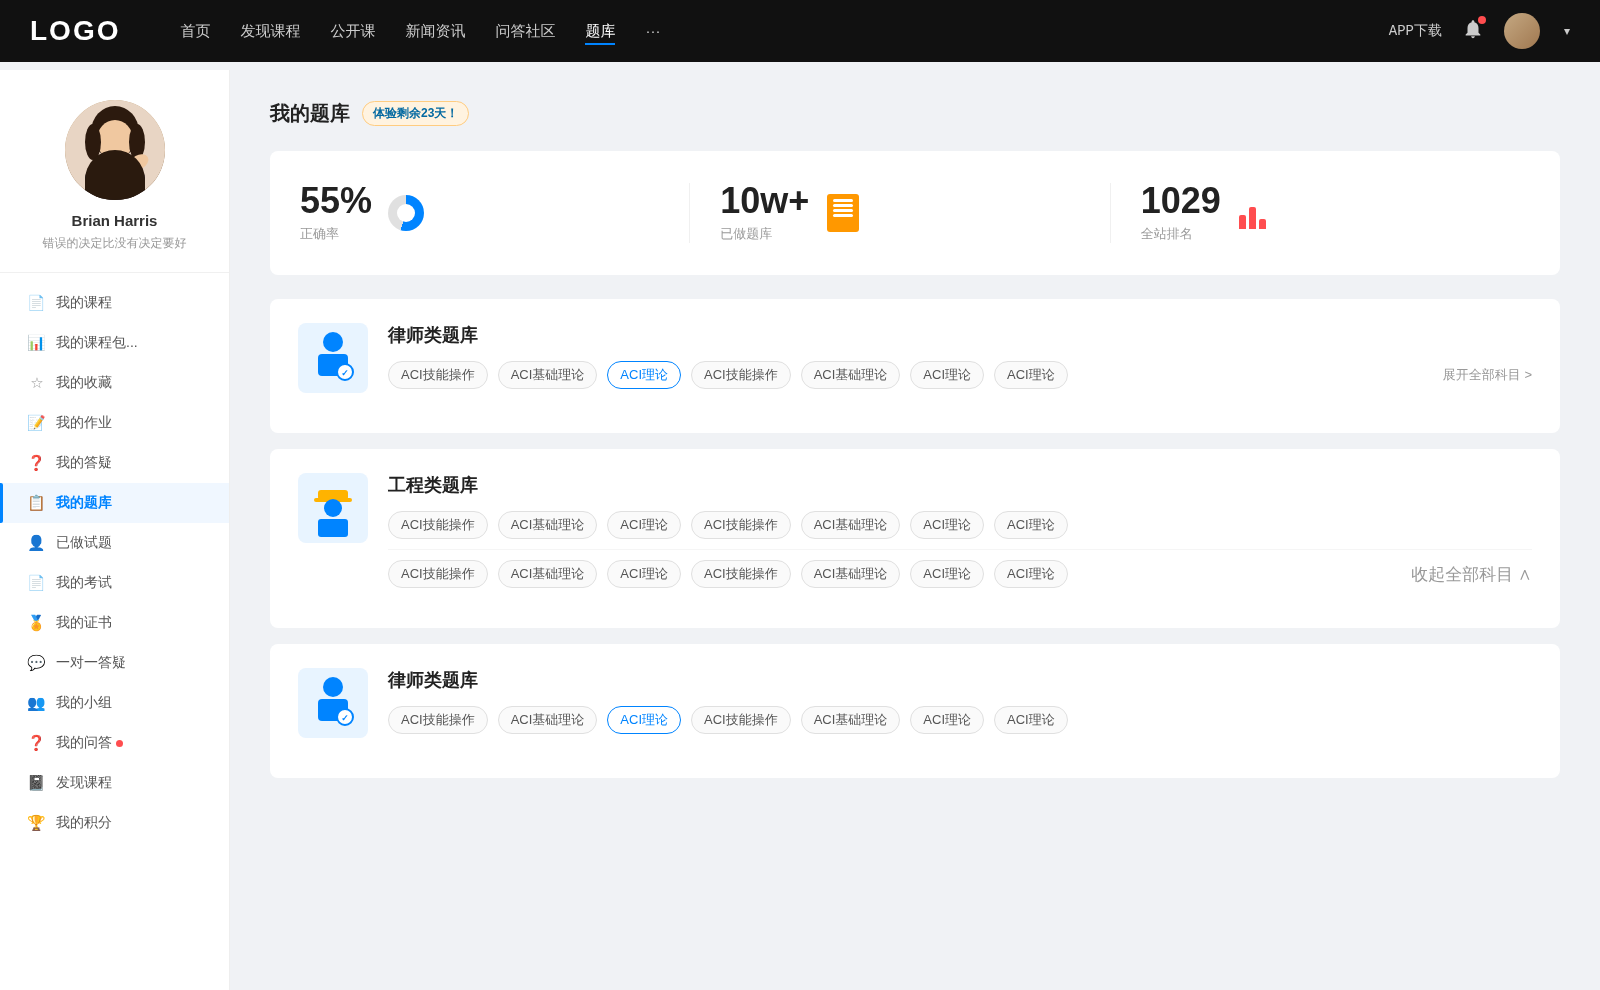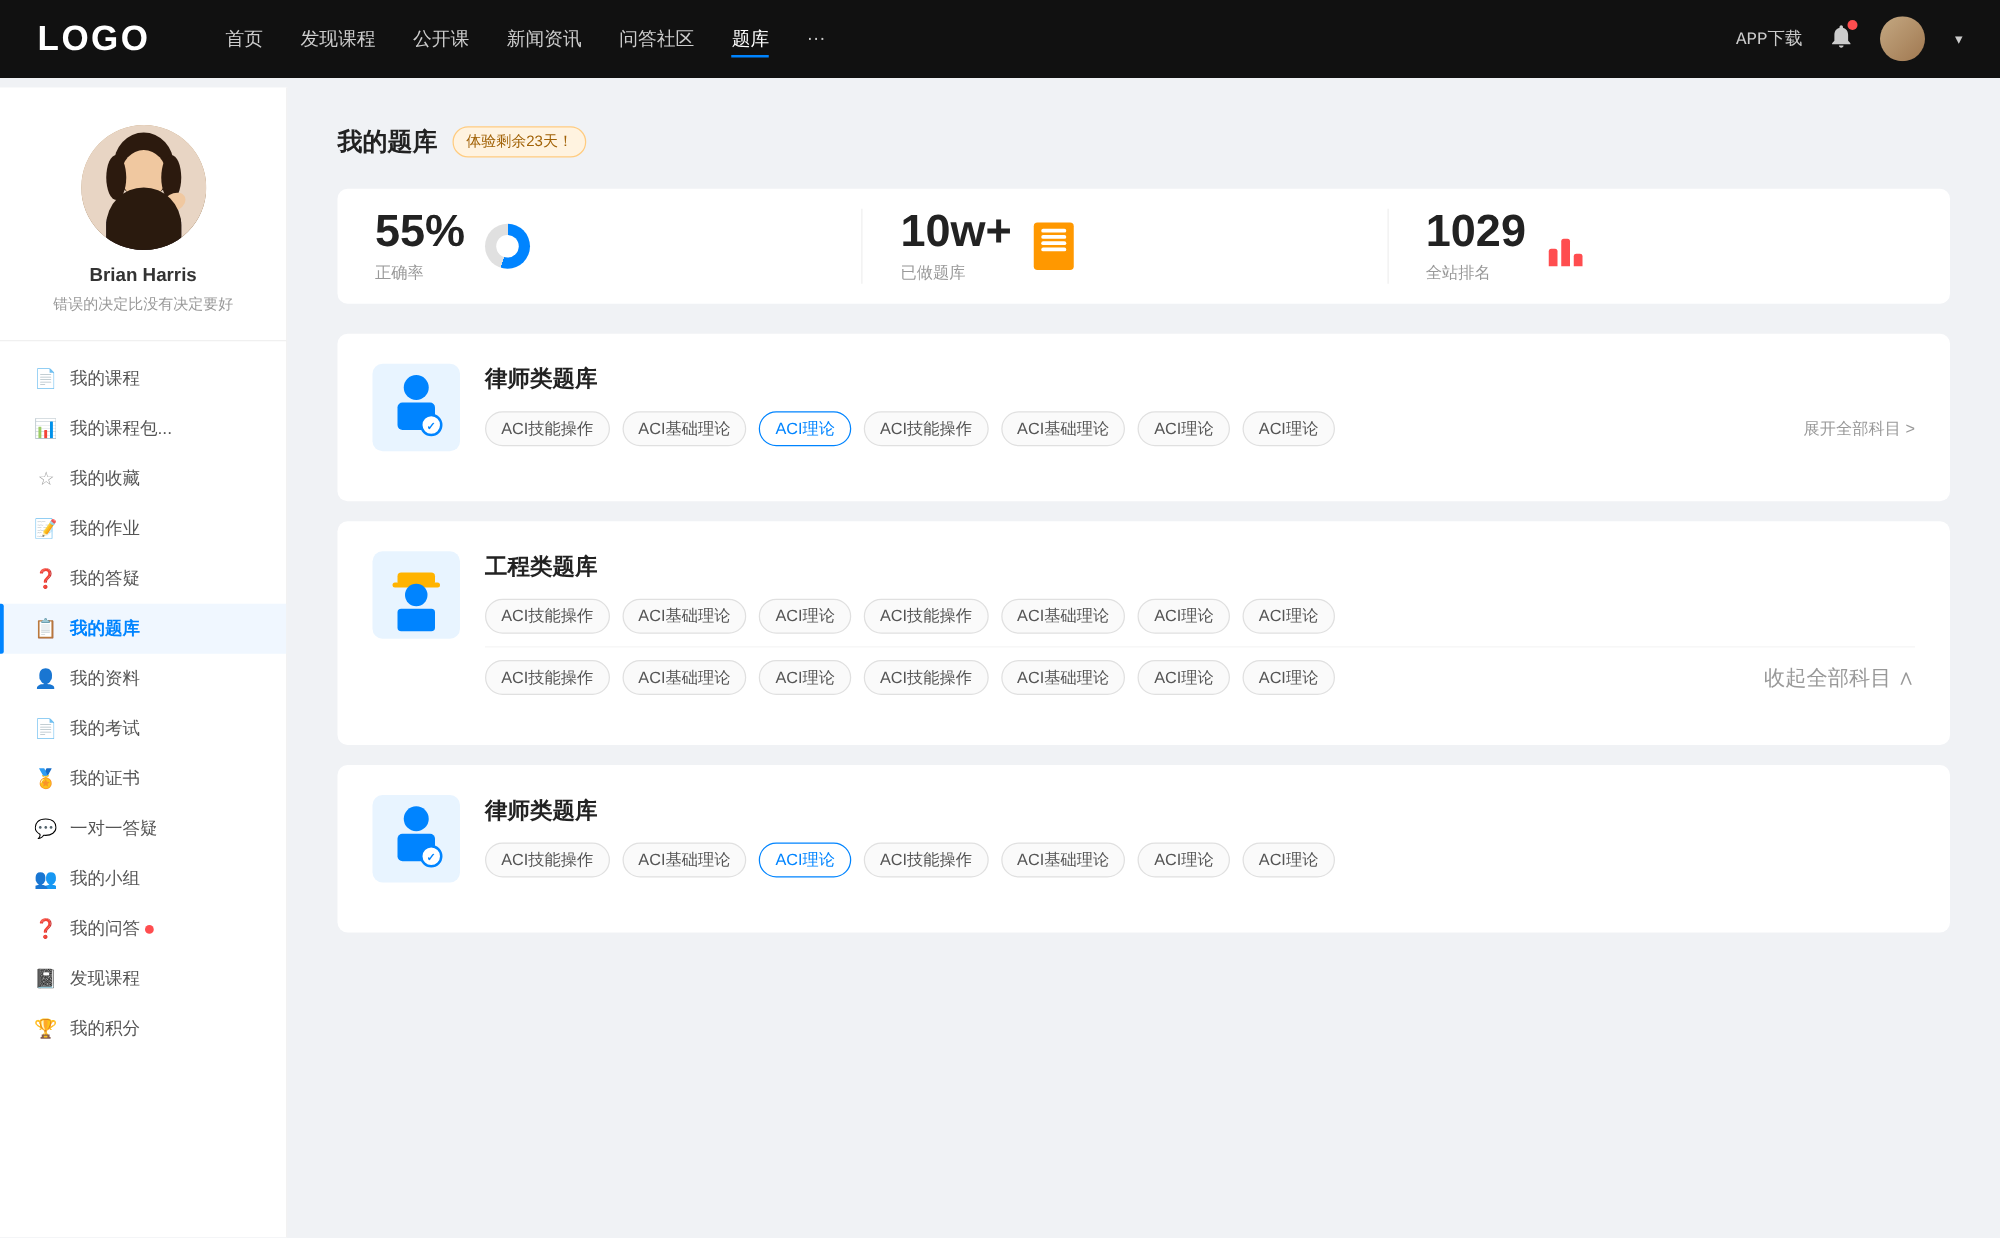--- a/index.html
+++ b/index.html
@@ -188,33 +188,34 @@
       margin-bottom: 24px;
       gap: 12px;
     }
     .page-title {
       font-size: 20px;
       font-weight: 700;
       color: #222;
     }
     .trial-badge {
       background: #fff3e0;
-      color: #a16207;
+      color: #0369a1;
       font-size: 12px;
       padding: 3px 10px;
       border-radius: 20px;
       border: 1px solid #ffcc80;
+      font-weight: bold;
     }
 
     
     .stats-row {
       display: flex;
       background: #fff;
       border-radius: 8px;
-      padding: 16px 30px;
+      padding: 32px 30px;
       margin-bottom: 24px;
       gap: 0;
     }
     .stat-item {
       flex: 1;
       display: flex;
       align-items: center;
       gap: 14px;
       border-right: 1px solid #f0f0f0;
       padding: 0 30px;
@@ -468,21 +469,21 @@
       <li>
         <span class="menu-icon">❓</span>
         <span>我的答疑</span>
       </li>
       <li class="active">
         <span class="menu-icon">📋</span>
         <span>我的题库</span>
       </li>
       <li>
         <span class="menu-icon">👤</span>
-        <span>我的资料</span>
+        <span>已做试题</span>
       </li>
       <li>
         <span class="menu-icon">📄</span>
         <span>我的考试</span>
       </li>
       <li>
         <span class="menu-icon">🏅</span>
         <span>我的证书</span>
       </li>
       <li>

